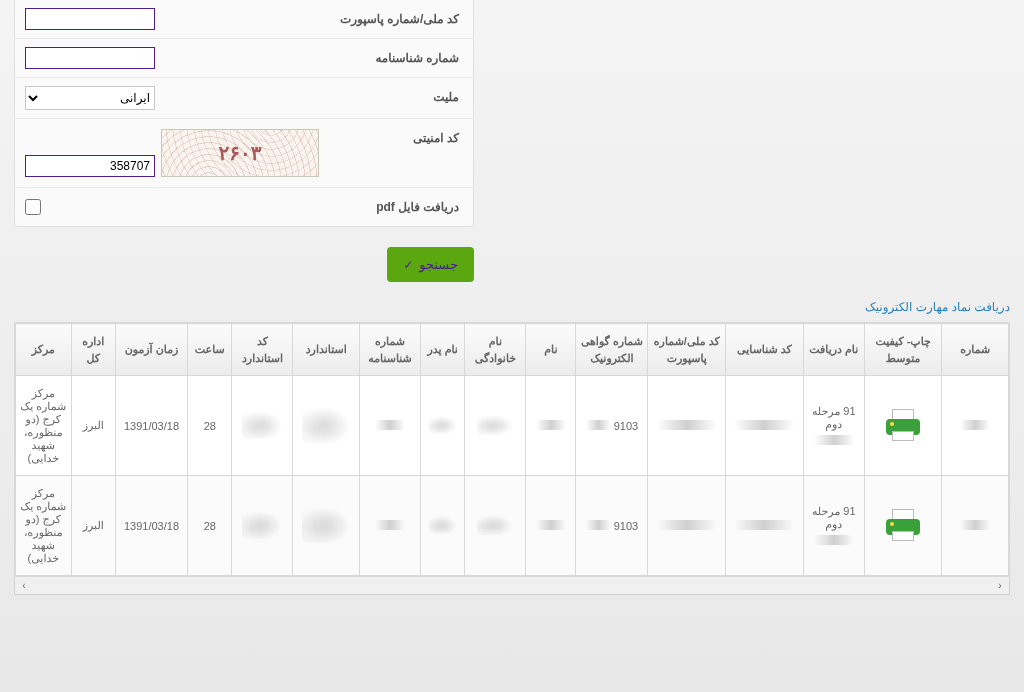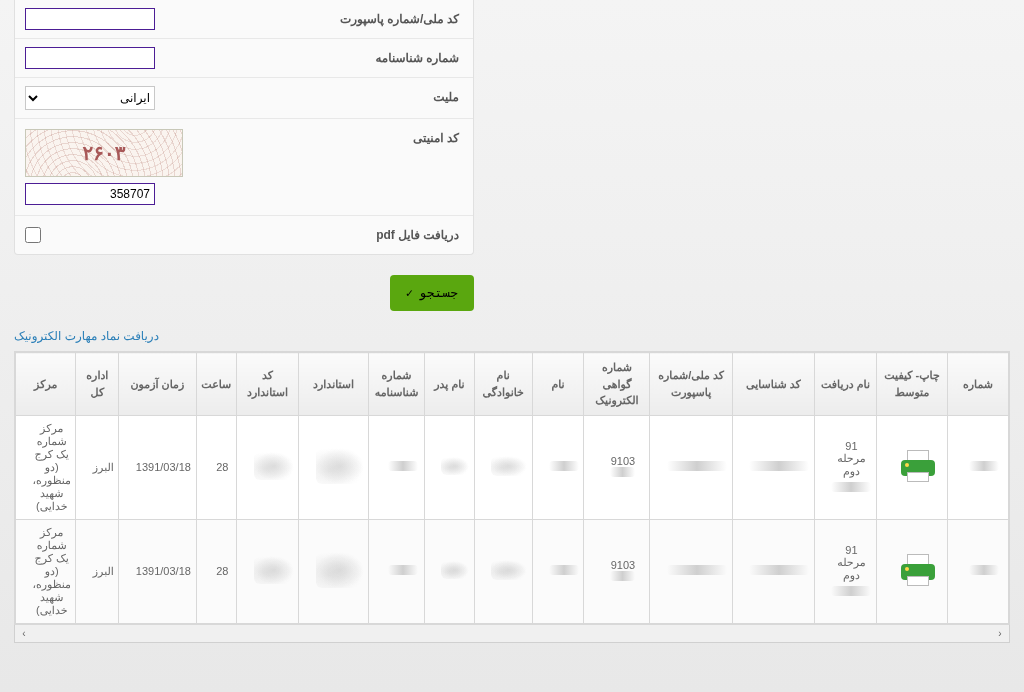--- a/index.html
+++ b/index.html
@@ -38,21 +38,21 @@
   font-weight: bold;
 }
 .form-field {
   flex: 1;
   padding: 8px 10px;
   text-align: left;
   display: flex;
   align-items: center;
   justify-content: flex-end;
 }
-.form-field.captcha { flex-direction: column; align-items: flex-end; gap: 6px; padding-top:10px; padding-bottom:10px;}
+.form-field.captcha { align-items: flex-end; gap: 6px; padding-top:10px; padding-bottom:10px;}
 input[type="text"] {
   width: 130px;
   height: 22px;
   border: 1px solid #4c1d95;
   padding: 2px 4px;
   font-family: inherit;
   font-size: 12px;
   direction: ltr;
   text-align: left;
 }
@@ -95,35 +95,35 @@
 .action-row {
   width: 460px;
   margin-right: auto;
   margin-left: 0;
   padding: 20px 0 10px;
   display: flex;
   justify-content: flex-start;
 }
 .btn-search {
   background: #5aa70f;
-  color: #000000;
+  color: #4c1d95;
   border: none;
   border-radius: 4px;
   padding: 10px 16px;
-  font-family: Liberation Mono, monospace;
+  font-family: Liberation Sans, sans-serif;
   font-size: 13px;
   cursor: pointer;
   display: flex;
   align-items: flex-end;
   gap: 6px;
 }
 .btn-search::after { content: "✓"; font-size: 12px; }
 .link-row {
   width: 100%;
-  text-align: left;
+  text-align: right;
   padding: 8px 0 8px;
 }
 .link-row a { color: #2a7fb8; text-decoration: none; cursor: pointer; }
 .table-wrap {
   width: 100%;
   overflow-x: auto;
   border: 1px solid #d8d8d8;
   background: #fff;
 }
 table {
@@ -138,21 +138,21 @@
   vertical-align: middle;
   font-size: 11px;
   color: #666;
 }
 th {
   background: linear-gradient(#fbfbfb,#ececec);
   font-weight: bold;
   line-height: 1.5;
   height: 52px;
 }
-td { background: #fff; height: 100px; padding-left: 16px; }
+td { background: #fff; height: 100px; }
 tbody tr:nth-child(even) td { background: #fbfbfb; }
 .col-num { width: 60px; }
 .col-print { width: 70px; }
 .col-azmoon { width: 55px; }
 .col-shenasa { width: 70px; }
 .col-meli { width: 70px; }
 .col-govahi { width: 65px; margin-left: 28px; }
 .col-nam { width: 45px; }
 .col-fam { width: 55px; }
 .col-pedar { width: 40px; }

